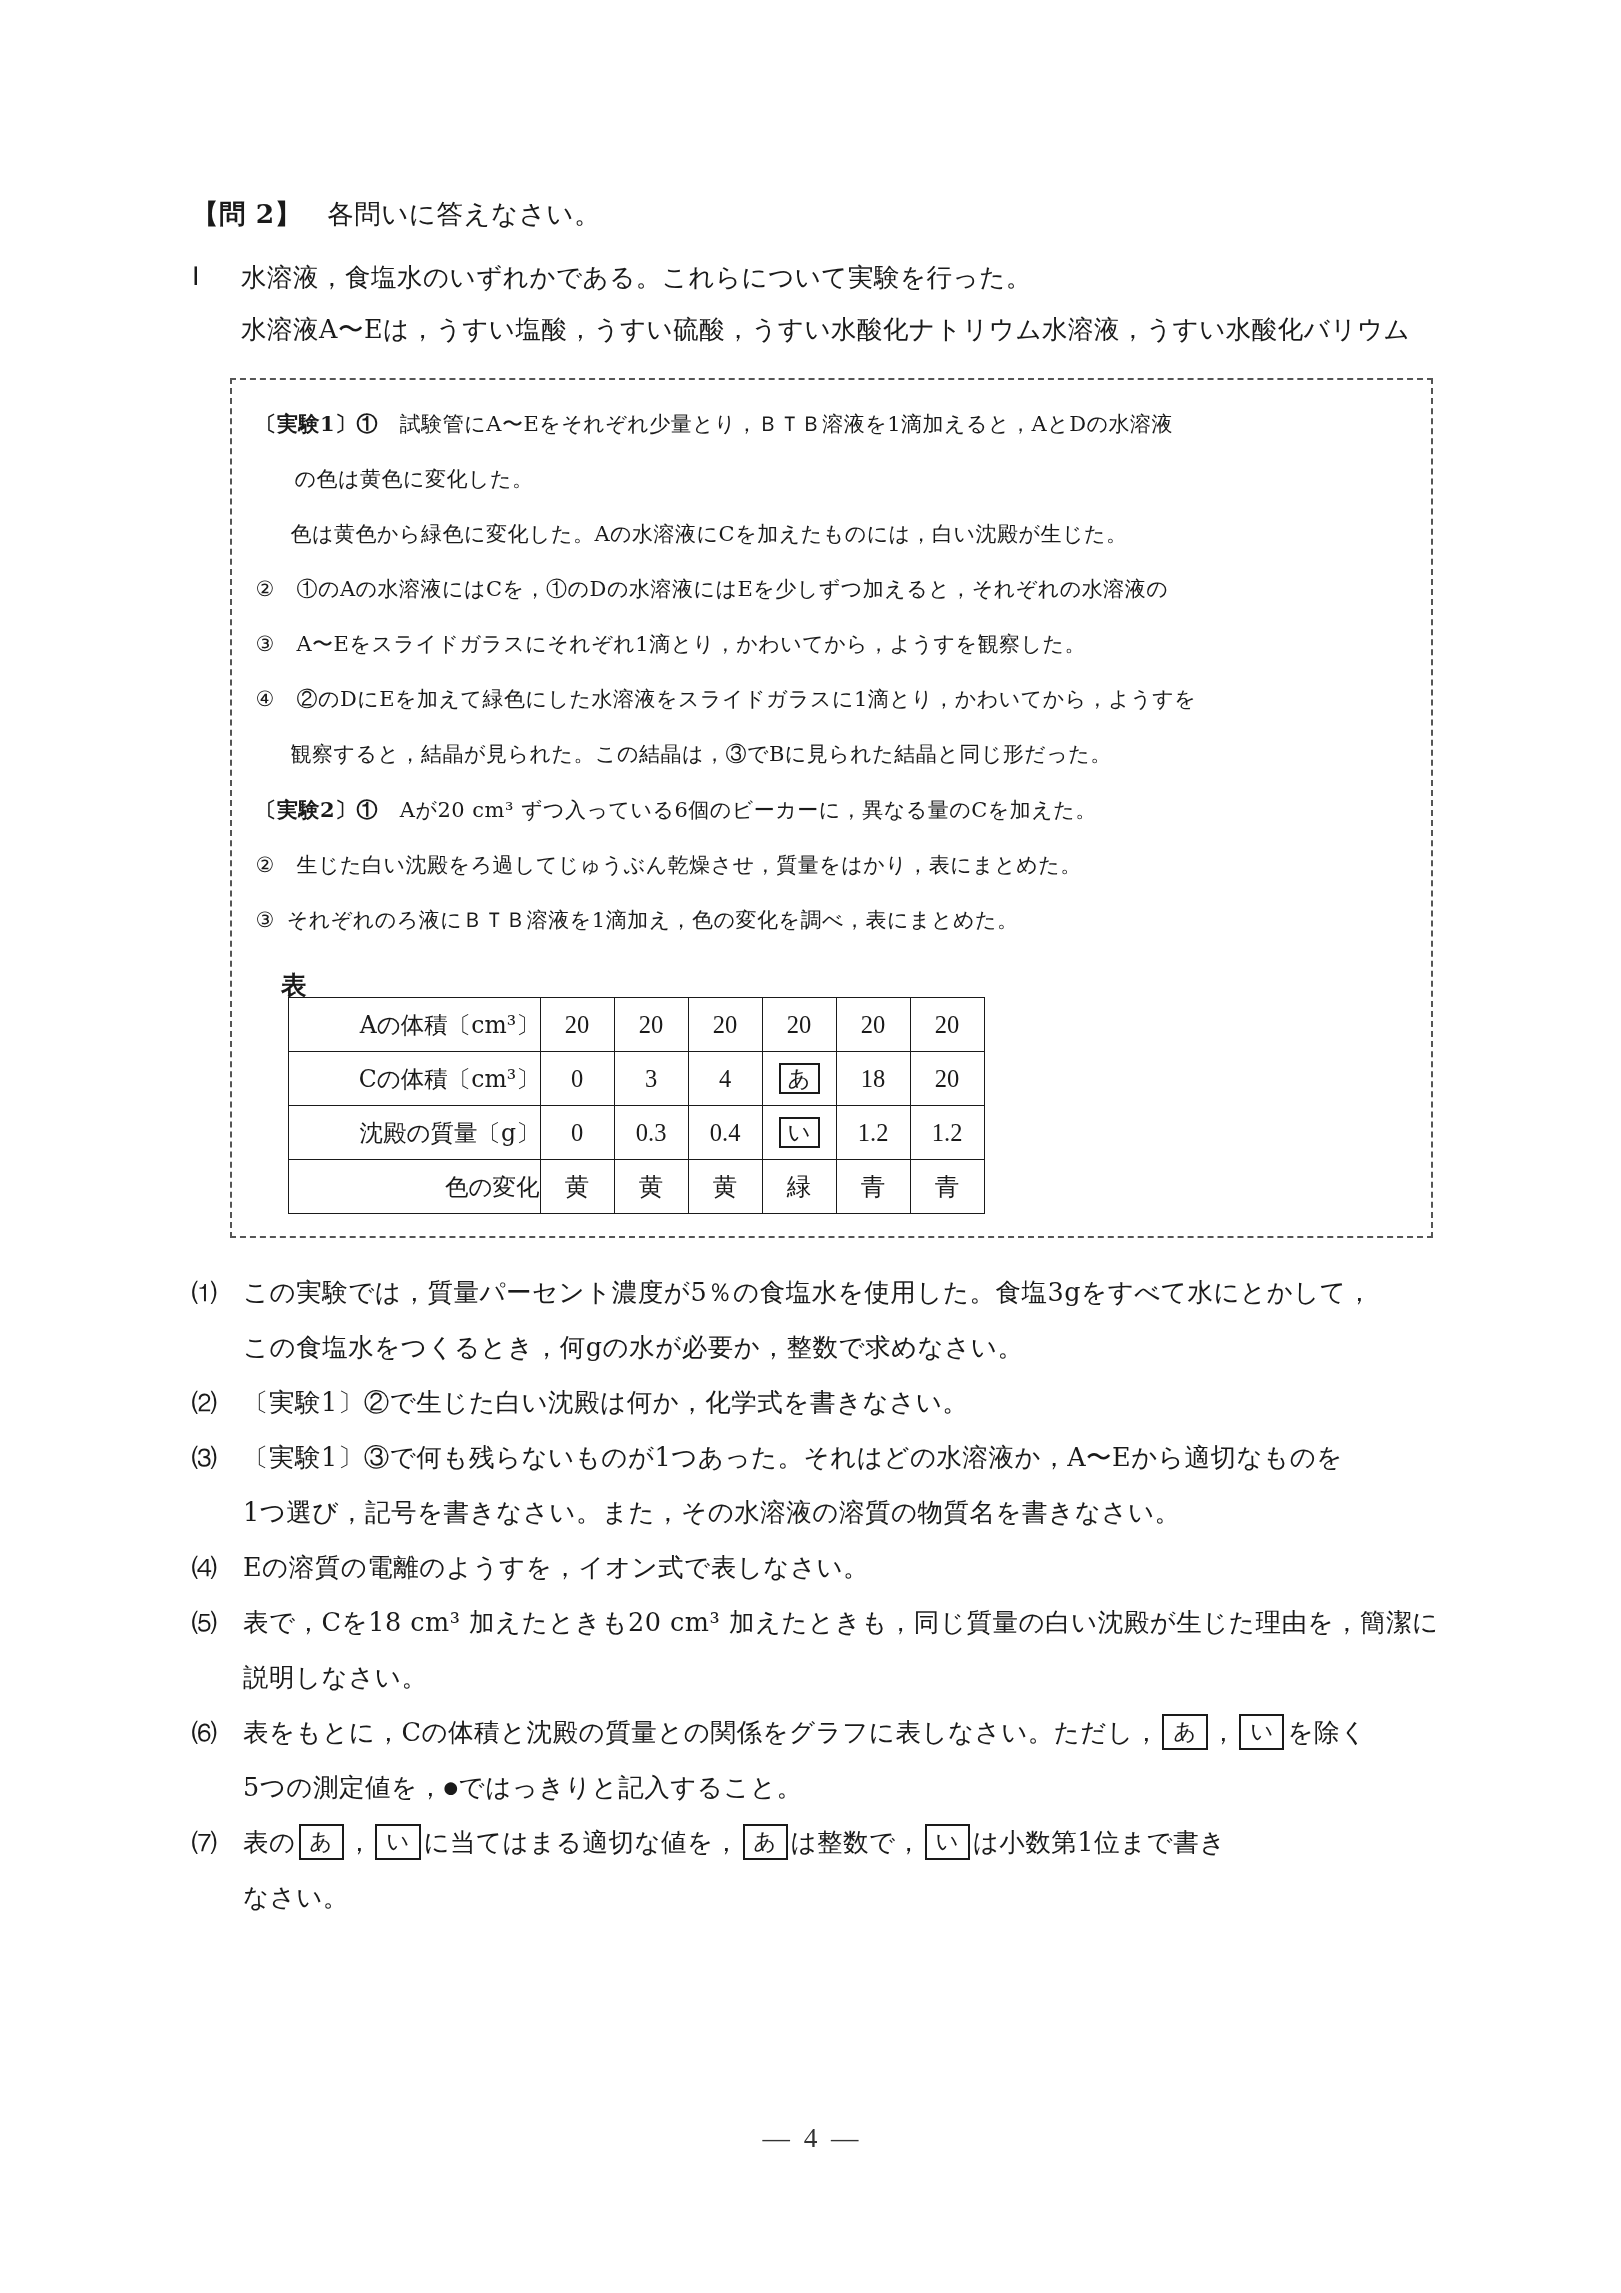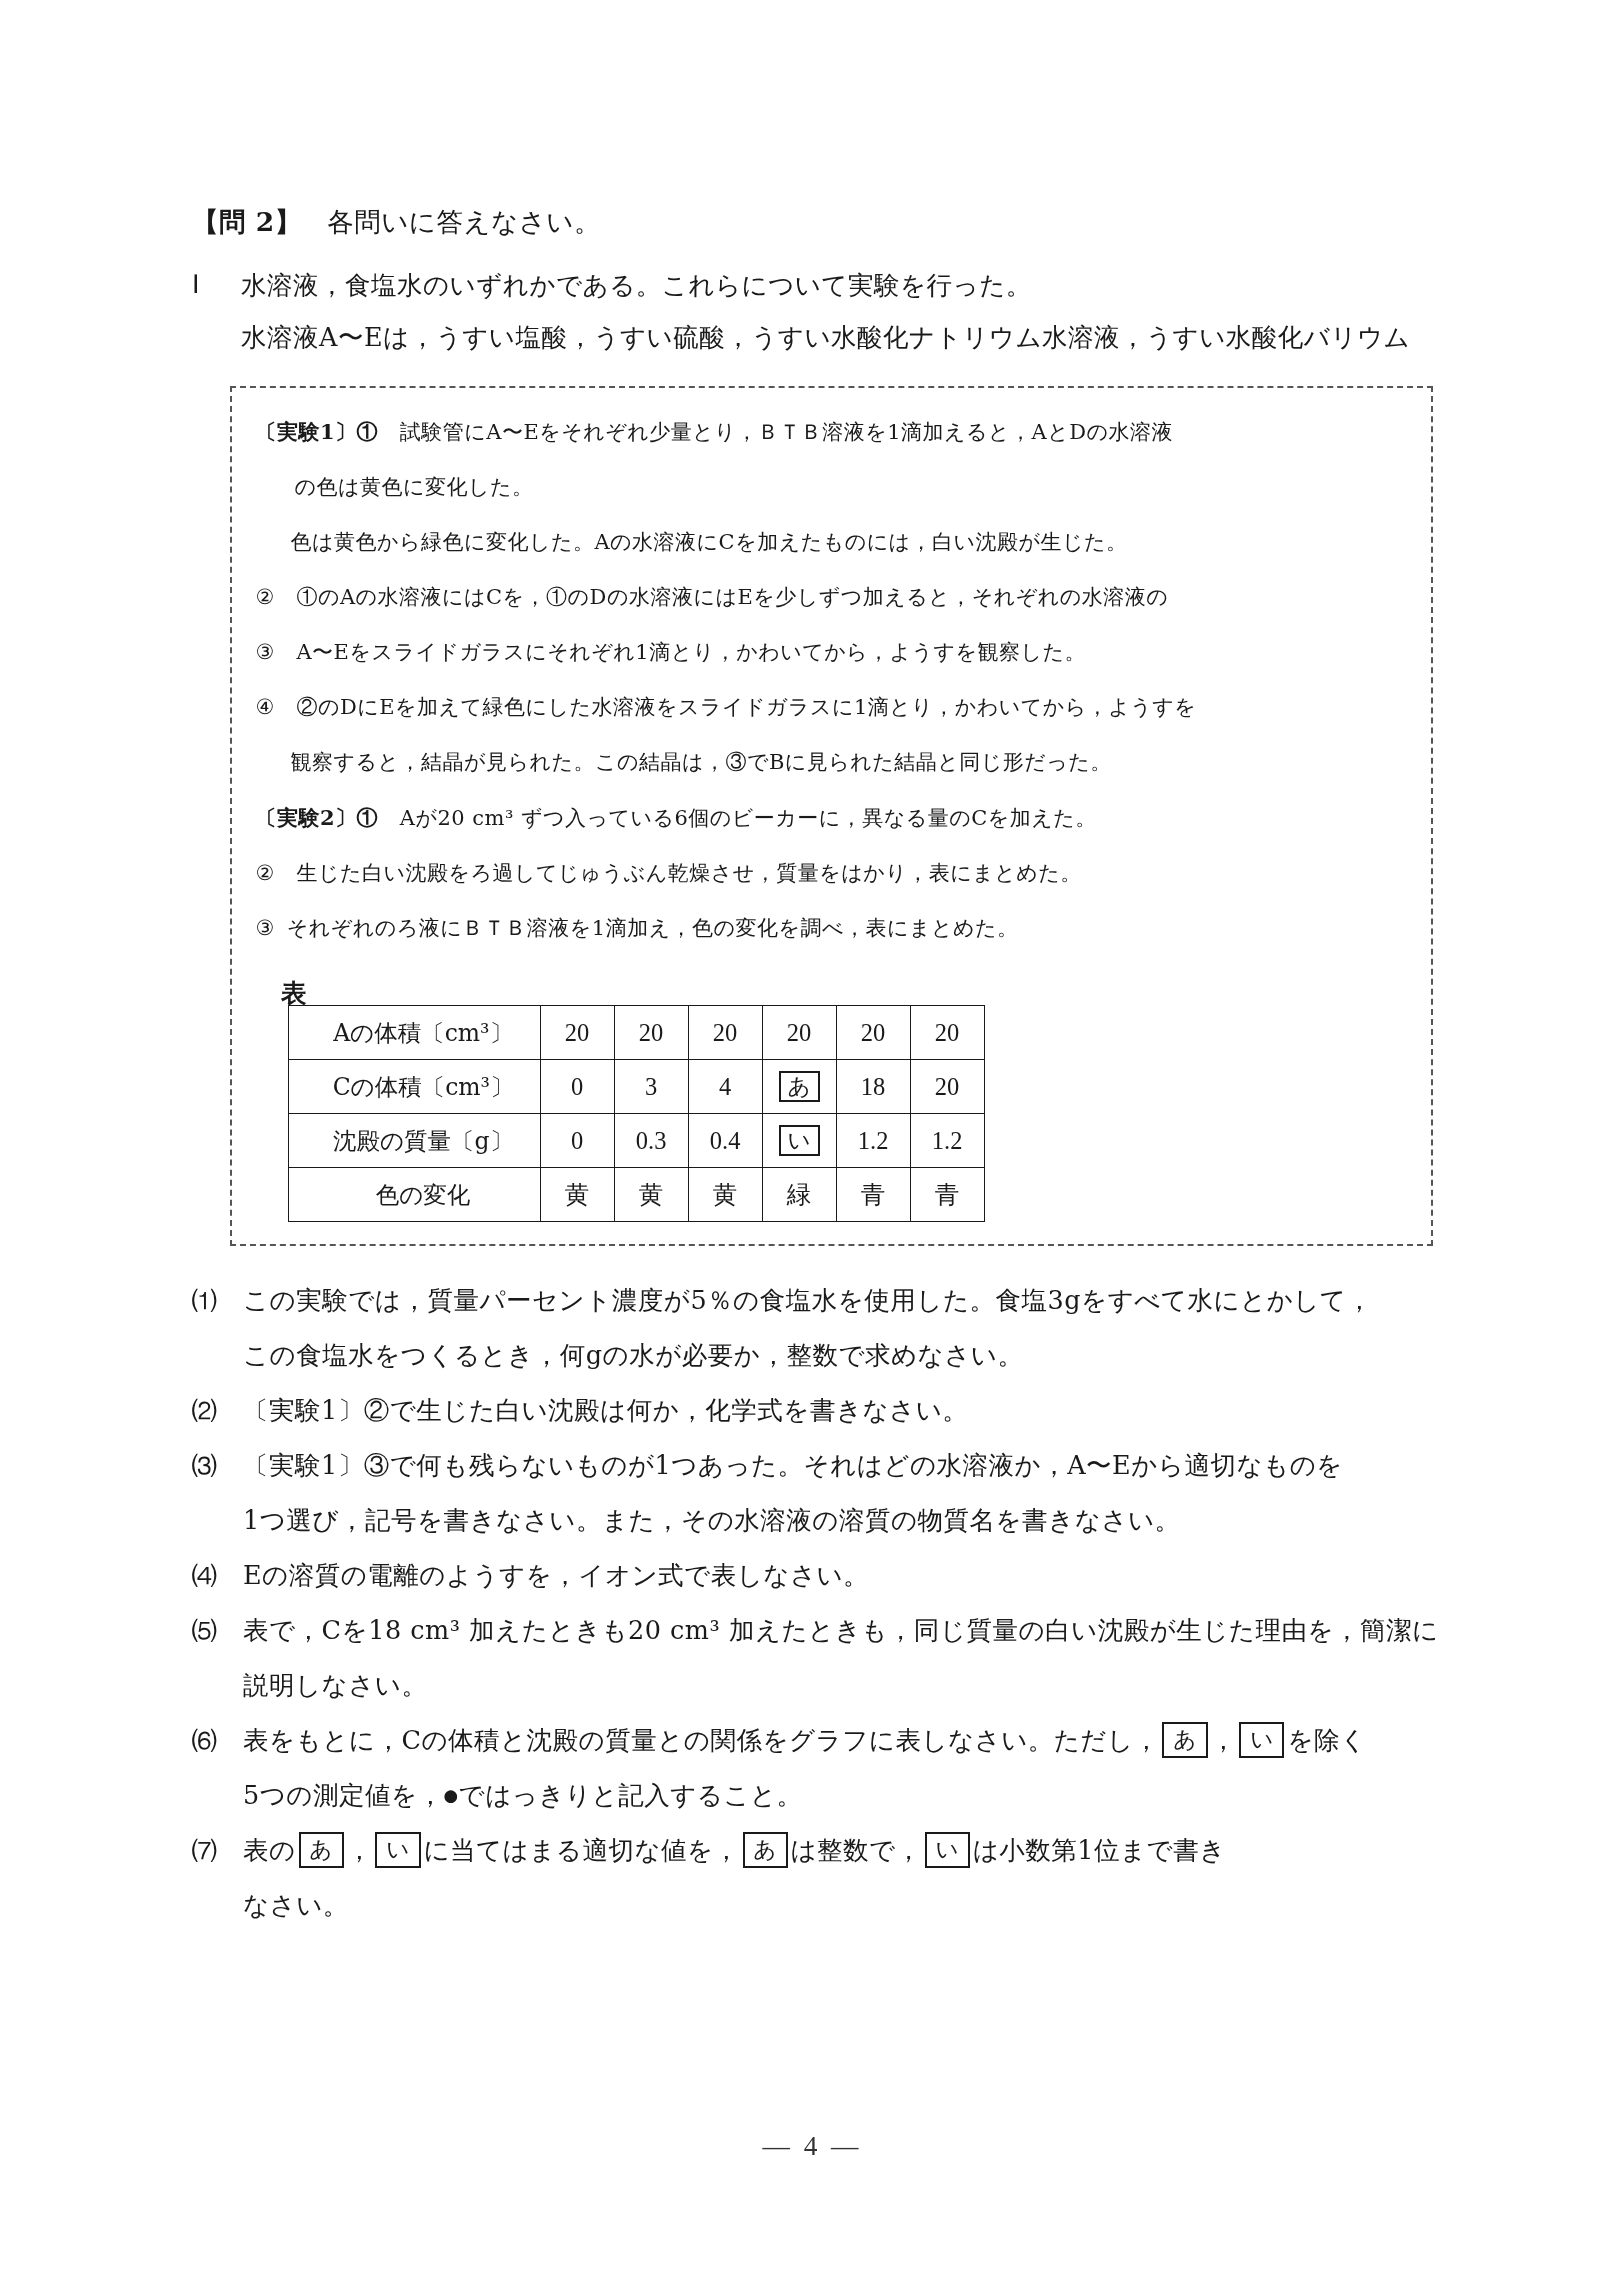--- a/index.html
+++ b/index.html
@@ -10,21 +10,21 @@
   body {
     width: 1621px;
     height: 2294px;
     position: relative;
     font-family: "Liberation Serif", "DejaVu Serif", serif;
     color: #1a1a1a;
     overflow: hidden;
   }
   .page {
     position: absolute;
-    left: 0; top: 16px;
+    left: 0; top: 8px;
     width: 1621px;
     height: 1866px;
   }
 
   
   .jp {
     font-family: "DejaVu Serif", "Liberation Serif", serif;
     letter-spacing: 0.5px;
   }
   .bold { font-weight: bold; }
@@ -108,21 +108,21 @@
   #data-table td {
     border: 1.6px solid #1a1a1a;
     height: 53px;
     text-align: center;
     vertical-align: middle;
     padding: 0;
     font-family: "Liberation Serif", serif;
   }
   #data-table td.rowhead {
     width: 233px;
-    text-align: center;
+    text-align: right;
     padding-left: 17.6px;
     font-family: "DejaVu Serif", serif;
     font-size: 23.5px;
     letter-spacing: 0px;
   }
   #data-table td.cell {
     width: 73px;
   }
   .boxchar {
     display: inline-block;

